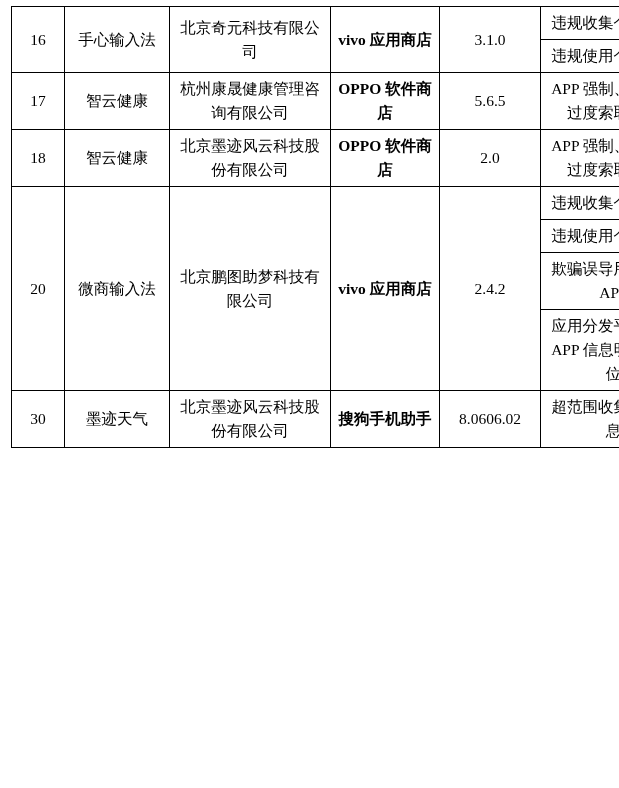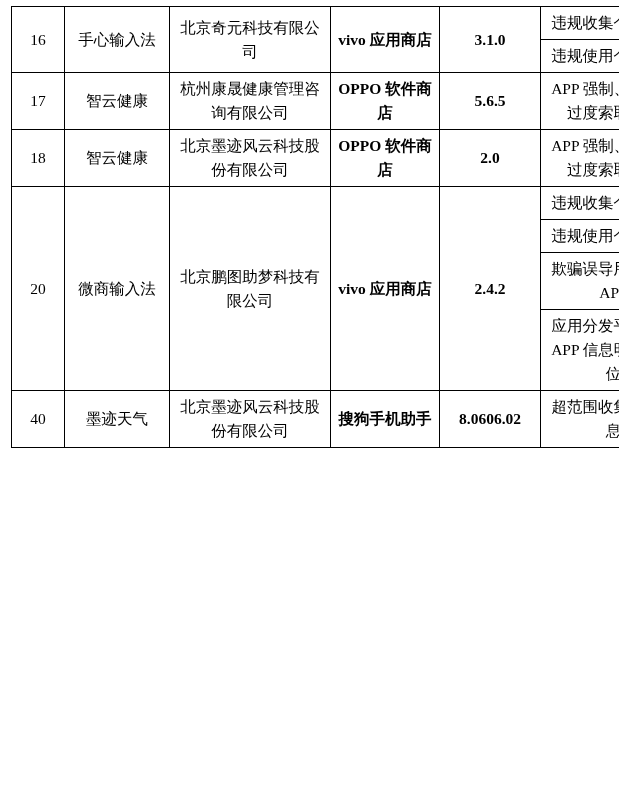--- a/index.html
+++ b/index.html
@@ -39,21 +39,20 @@
   td.c-app   { width: 92px;  }
   td.c-firm  { width: 148px; }
   td.c-store { width: 96px; font-weight: bold;  }
   td.c-ver   { width: 88px;  }
   td.c-issue { width: 133px; text-align: left; padding-left: 8px; }
   .issue-cell {
     text-align: left;
   }
   .nowrapnum {
     white-space: nowrap;
-    font-weight: bold;
   }
 </style>
 </head>
 <body>
 
 <div id="sheet">
   <table class="reg-table">
     <tbody>
 
       <tr>
@@ -98,21 +97,21 @@
         <td class="c-issue issue-cell">违规使用个人信息</td>
       </tr>
       <tr>
         <td class="c-issue issue-cell">欺骗误导用户下载 APP</td>
       </tr>
       <tr>
         <td class="c-issue issue-cell">应用分发平台上的 APP 信息明示不到位</td>
       </tr>
 
       <tr>
-        <td class="c-idx">40</td>
+        <td class="c-idx">30</td>
         <td class="c-app">墨迹天气</td>
         <td class="c-firm">北京墨迹风云科技股份有限公司</td>
         <td class="c-store">搜狗手机助手</td>
         <td class="c-ver nowrapnum">8.0606.02</td>
         <td class="c-issue issue-cell">超范围收集个人信息</td>
       </tr>
 
     </tbody>
   </table>
 </div>

